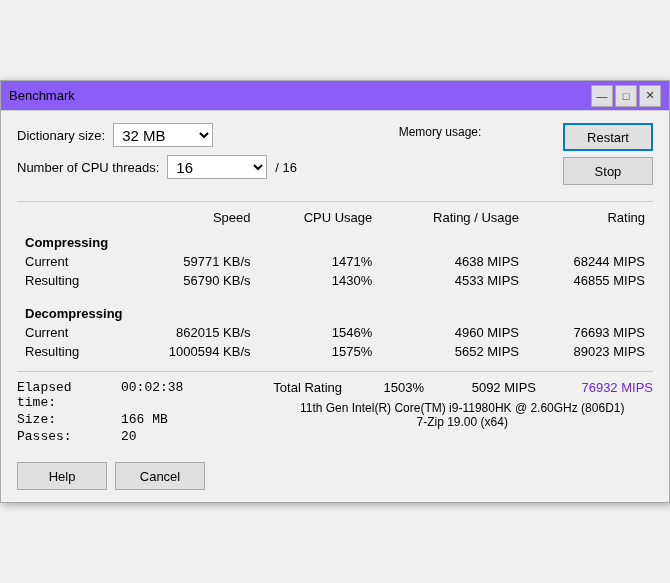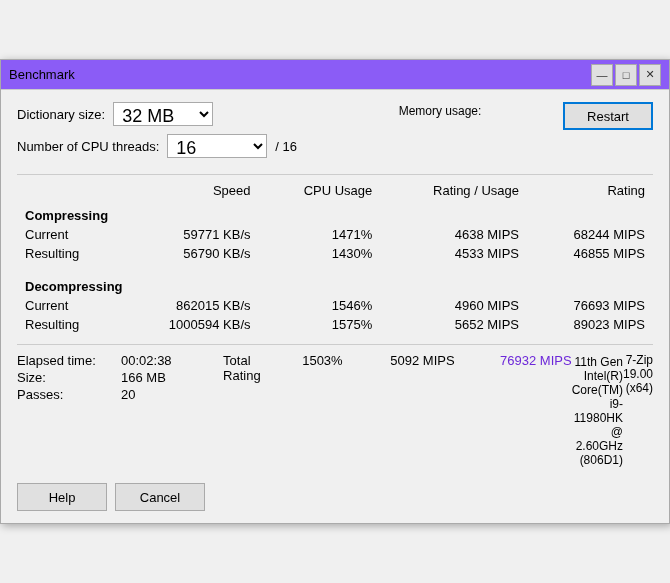--- a/index.html
+++ b/index.html
@@ -72,21 +72,21 @@
     .form-label {
       color: #000;
       white-space: nowrap;
     }
     .form-select {
       width: 100px;
       height: 24px;
       border: 1px solid #aaa;
       background: #fff;
       padding: 2px 4px;
-      font-size: 18px;
+      font-size: 15px;
       appearance: auto;
     }
     .threads-value {
       color: #000;
     }
     .top-middle {
       display: flex;
       flex-direction: column;
       gap: 12px;
       margin-left: 20px;
@@ -162,33 +162,34 @@
       border-top: 1px solid #ccc;
       padding-top: 8px;
     }
     .stats-left {
       flex: 1;
     }
     .stats-row {
       display: flex;
       gap: 4px;
       margin-bottom: 2px;
+      font-family: Liberation Mono, monospace;
     }
     .stats-label {
       width: 100px;
       color: #000;
     }
     .stats-value {
       color: #000;
     }
     .stats-right {
       flex: 1.5;
       display: flex;
-      flex-direction: row;
-      align-items: flex-start;
+      flex-direction: column;
+      align-items: center;
     }
     .cpu-info {
       text-align: right;
       color: #000;
       font-size: 12px;
       margin-top: 2px;
     }
     .zip-info {
       text-align: right;
       color: #000;
@@ -241,20 +242,21 @@
           <span class="threads-value">/ 16</span>
         </div>
       </div>
 
       <div class="top-middle">
         <span class="memory-usage-label">Memory usage:</span>
       </div>
 
       <div class="top-right">
         <button class="btn primary">Restart</button>
+        <button class="btn">Stop</button>
       </div>
     </div>
 
     <hr class="divider">
 
     <table class="bench-table">
       <thead>
         <tr>
           <th></th>
           <th>Speed</th>

